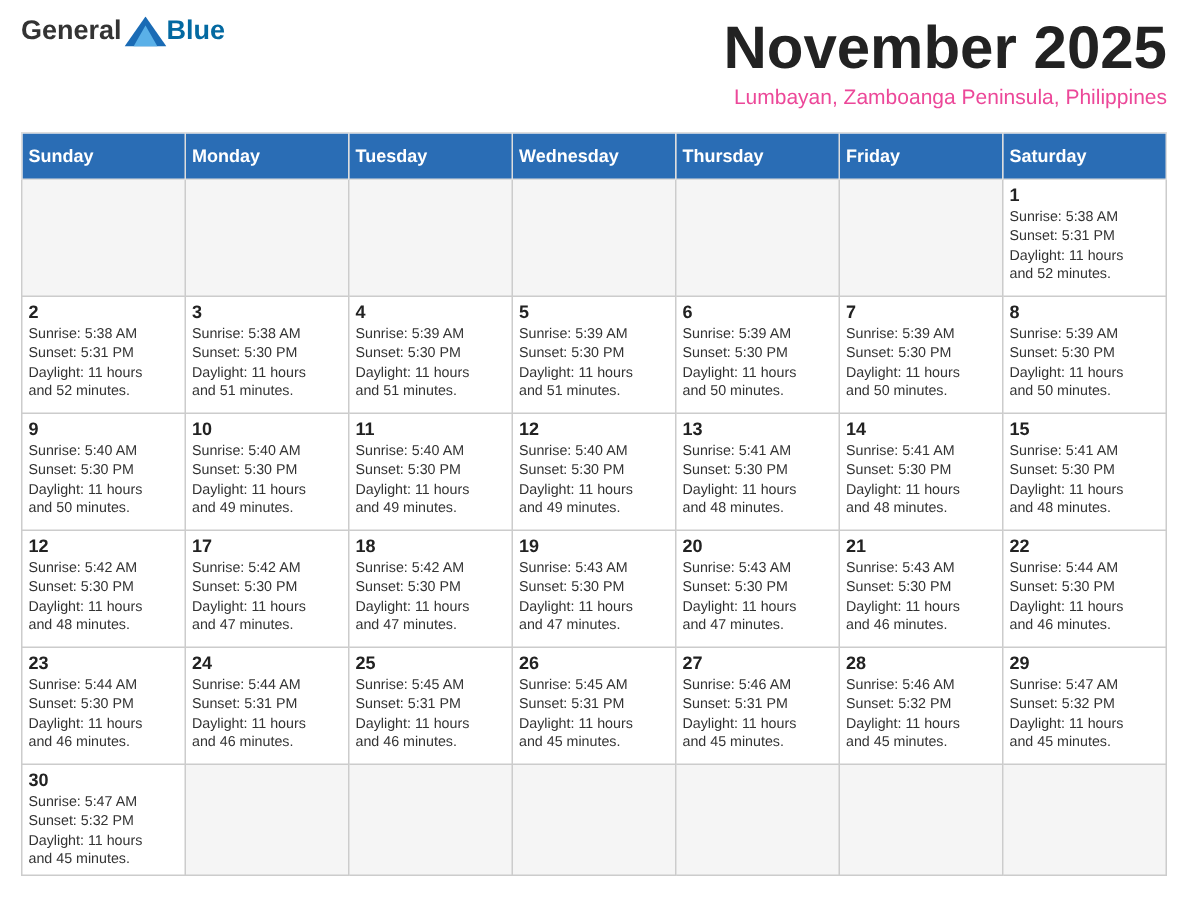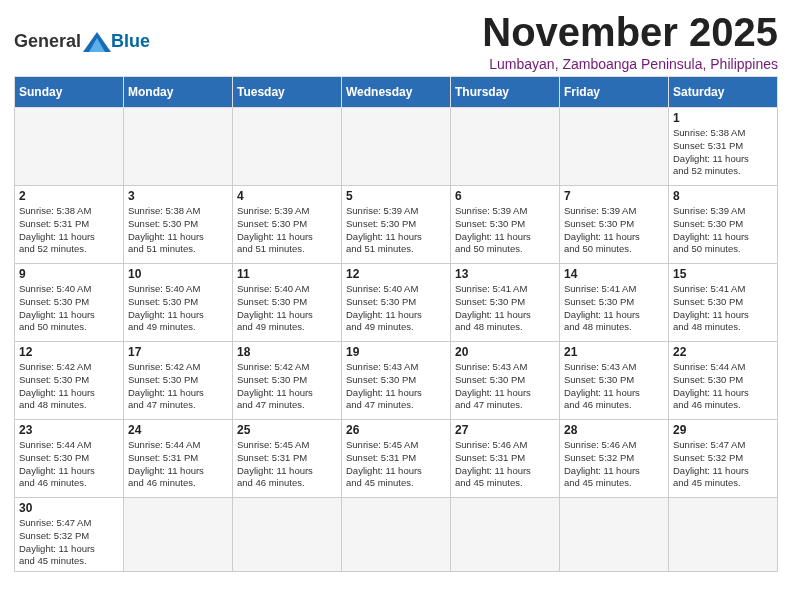--- a/index.html
+++ b/index.html
@@ -12,22 +12,22 @@
     }
     .page {
       width: 792px;
       min-height: 612px;
       background: #fff;
       padding: 10px 14px 10px 14px;
     }
     .header {
       display: flex;
       justify-content: space-between;
-      align-items: center;
-      margin-bottom: 4px;
+      align-items: flex-start;
+      margin-bottom: 16px;
     }
     .logo-area {
       display: flex;
       flex-direction: column;
       align-items: flex-start;
     }
     .logo-text {
       display: flex;
       align-items: flex-end;
     }
@@ -50,21 +50,21 @@
       text-align: right;
     }
     .month-title {
       font-size: 40px;
       font-weight: bold;
       color: #222;
       line-height: 1.1;
     }
     .location-title {
       font-size: 14px;
-      color: #701a75;
+      color: #ec4899;
       margin-top: 2px;
     }
     .calendar-table {
       width: 100%;
       border-collapse: collapse;
       table-layout: fixed;
     }
     .day-header {
       background: #2a6db5;
       color: #fff;

